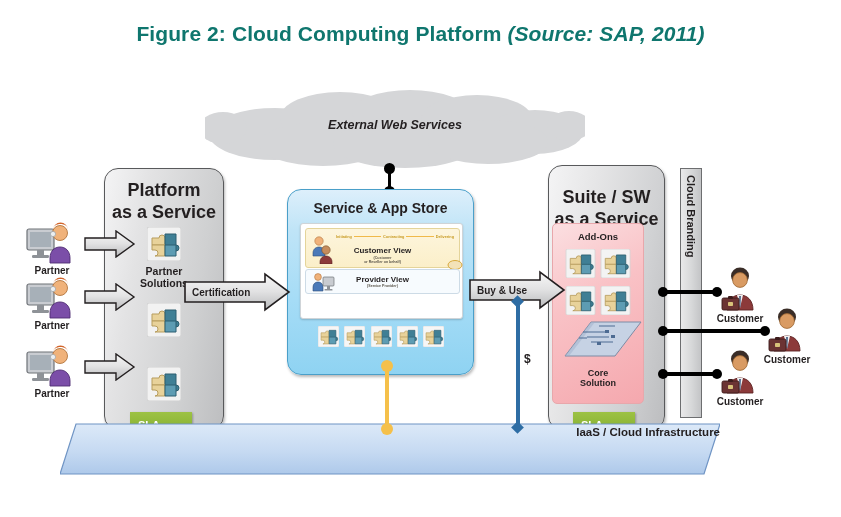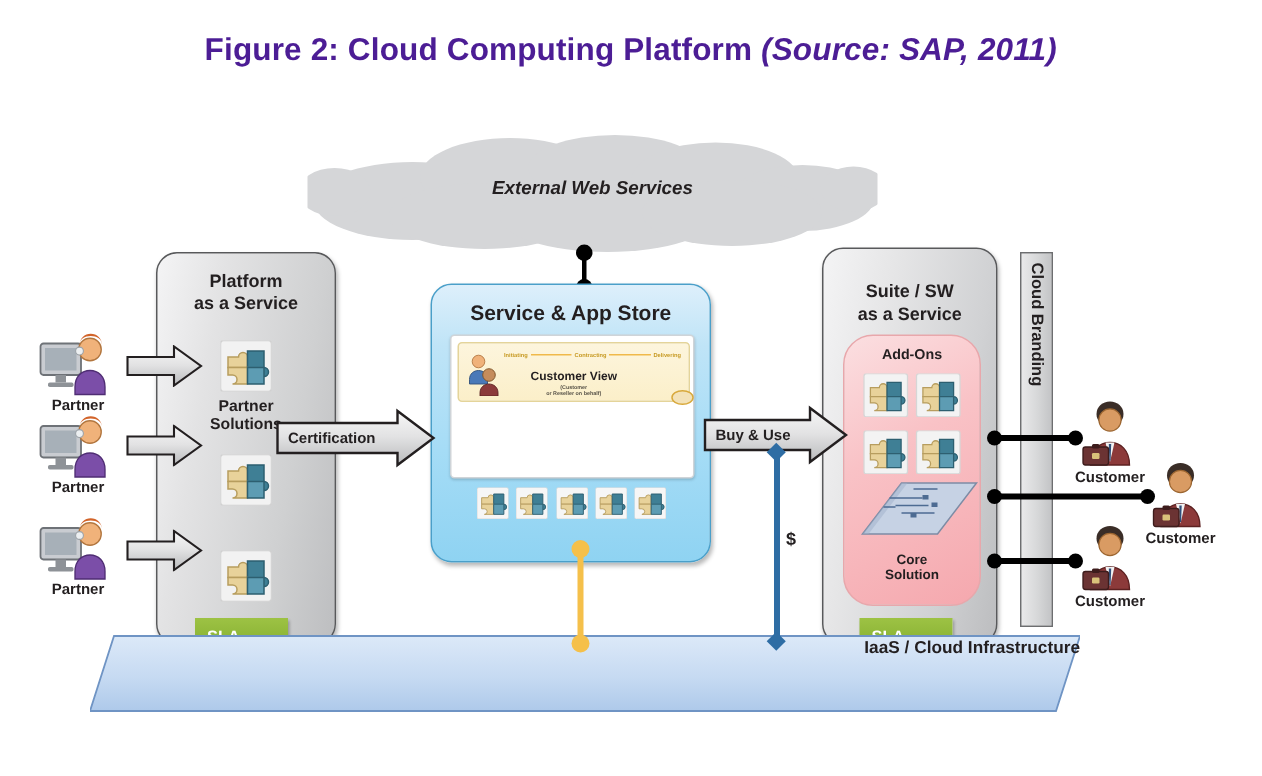--- a/index.html
+++ b/index.html
@@ -3,40 +3,40 @@
 <meta charset="utf-8">
 <style>
   html,body{margin:0;padding:0;background:#ffffff;}
   body{width:841px;height:517px;font-family:"Liberation Sans",sans-serif;overflow:hidden;position:relative;}
 
   #stage{position:absolute;left:0;top:0;width:841px;height:517px;}
 
   
   .title{
     position:absolute;left:0;top:22px;width:841px;text-align:center;
-    font-size:21px;color:#4c1d95;font-weight:600;letter-spacing:.1px;
+    font-size:21px;color:#0f766e;font-weight:600;letter-spacing:.1px;
     white-space:nowrap;
   }
   .title .src{font-style:italic;font-weight:600;}
 
   
   .cloud-wrap{position:absolute;left:205px;top:88px;width:380px;height:80px;}
   .cloud-label{
     position:absolute;left:0;top:30px;width:380px;text-align:center;
     font-size:12.5px;font-weight:bold;color:#231f20;z-index:4;font-style:italic;
   }
 
   
   .panel{
     position:absolute;border-radius:14px;border:1.6px solid #58595b;
     box-shadow:1px 2px 3px rgba(0,0,0,.28);
   }
   .panel-title{
     position:absolute;left:0;width:100%;text-align:center;
-    font-size:12px;font-weight:bold;color:#231f20;line-height:1.22;
+    font-size:18px;font-weight:bold;color:#231f20;line-height:1.22;
   }
 
   
   #paas{
     left:104px;top:168px;width:118px;height:260px;
     background:linear-gradient(100deg,#f4f4f5 0%,#e3e3e4 28%,#cfd0d1 70%,#bdbec0 100%);
   }
   #paas .panel-title{top:11px;}
   .paas-sub{
     position:absolute;left:0;width:100%;text-align:center;
@@ -89,22 +89,22 @@
     display:flex;justify-content:space-between;align-items:center;
   }
 
   
   #suite{
     left:548px;top:165px;width:115px;height:263px;
     background:linear-gradient(100deg,#f4f4f5 0%,#e6e6e7 30%,#d0d1d3 72%,#bcbdbf 100%);
   }
   #suite .panel-title{top:21px;}
   .addons-box{
-    position:absolute;left:13px;top:57px;width:90px;height:179px;
-    border-radius:20px;border:1px solid #e8a7ab;
+    position:absolute;left:3px;top:57px;width:90px;height:179px;
+    border-radius:5px;border:1px solid #e8a7ab;
     background:linear-gradient(150deg,#fbdfe1 0%,#f9c2c6 40%,#f5a8ae 100%);
   }
   .addons-label{
     position:absolute;left:0;top:7px;width:100%;text-align:center;
     font-size:9.5px;font-weight:bold;color:#231f20;
   }
   .addons-grid{
     position:absolute;left:12px;top:25px;width:66px;height:62px;
     display:grid;grid-template-columns:1fr 1fr;grid-template-rows:1fr 1fr;gap:4px;
   }
@@ -267,20 +267,33 @@
         <div class="vc-title" style="top:17px;">Customer View</div>
         <div class="vc-sub" style="top:27px;">
           <span>(Customer</span><br>
           <span>or Reseller on behalf)</span>
         </div>
         <svg width="16" height="12" viewBox="0 0 16 12" style="position:absolute;right:-4px;bottom:-4px;">
           <ellipse cx="8" cy="6" rx="7" ry="4.5" fill="#f3e2b8" stroke="#d8a93c" stroke-width="1"></ellipse>
         </svg>
       </div>
 
+      <div class="view-card vc-prov">
+        <div class="icon-box" style="left:4px;top:2px;">
+          <svg width="26" height="20" viewBox="0 0 26 20">
+            <circle cx="8" cy="5" r="3.4" fill="#f0b27a" stroke="#b2763f" stroke-width=".6"></circle>
+            <path d="M3 15c0-3.2 2.4-5 5-5s5 1.8 5 5v4H3z" fill="#4a79b8" stroke="#2f4f7a" stroke-width=".6"></path>
+            <rect x="13" y="5" width="11" height="9" rx="1" fill="#c9ccd1" stroke="#6e7277" stroke-width=".7"></rect>
+            <rect x="17" y="14" width="3" height="3" fill="#8e9297"></rect>
+            <rect x="14.5" y="17" width="8" height="1.6" rx=".6" fill="#8e9297"></rect>
+          </svg>
+        </div>
+        <div class="vc-title" style="top:5px;">Provider View</div>
+        <div class="vc-sub" style="top:14px;">(Service Provider)</div>
+      </div>
 
     </div>
 
     <div class="store-puzzles">
       <span class="icon-box" style="position:relative;">
         <svg width="21" height="21" viewBox="0 0 34 34">
           <rect x="0" y="0" width="34" height="34" rx="2" fill="#f6f6f6" stroke="#d7d7d7"></rect>
           <path d="M5 11h7a3 3 0 016 0v7H5z" fill="#e8d29a" stroke="#b79d5e"></path>
           <path d="M18 7h11v11a3 3 0 010 6h-11z" fill="#3f7f95" stroke="#2d5f70"></path>
           <path d="M5 18h13v11H8a3 3 0 000-6H5z" fill="#e8d29a" stroke="#b79d5e"></path>

